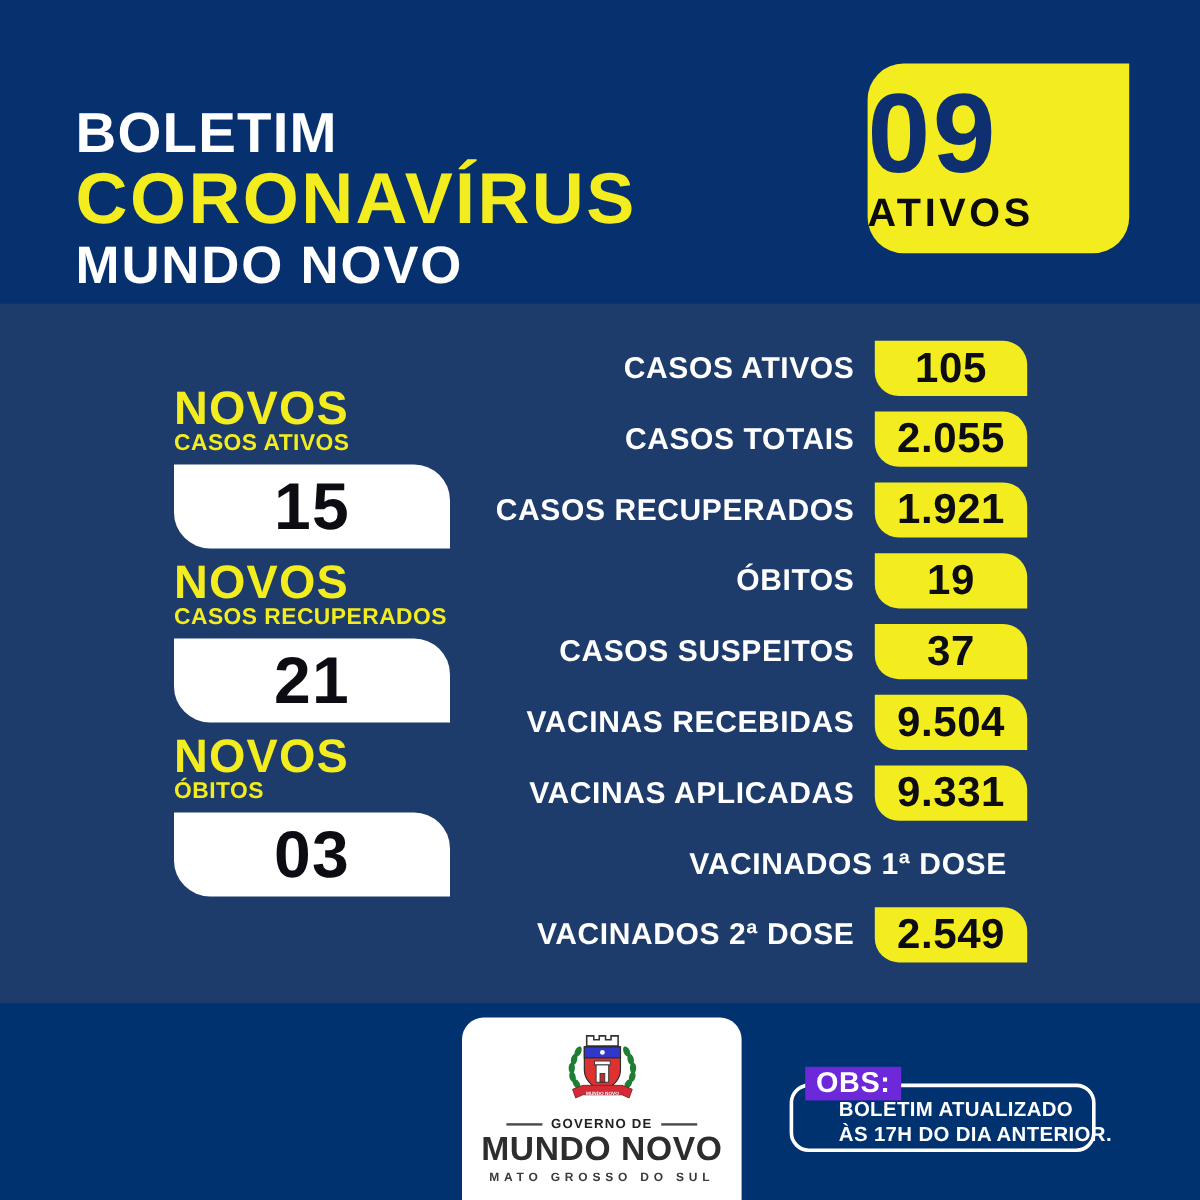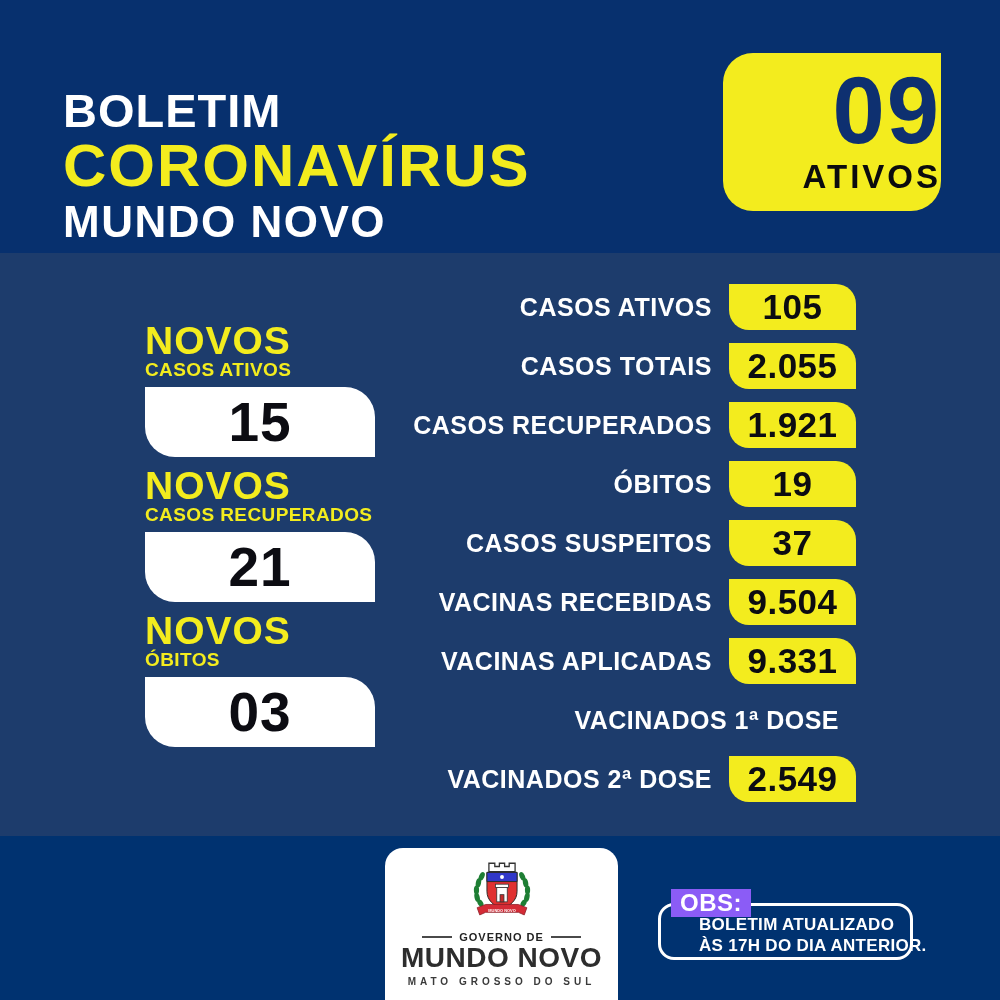--- a/index.html
+++ b/index.html
@@ -16,21 +16,21 @@
   
   .titles { position:absolute; left:63px; top:86px; z-index:2; }
   .t1 { color:#ffffff; font-size:47px; font-weight:800; letter-spacing:1px;   line-height:1.06; }
   .t2 { color:#f3ec1e; font-size:60px; font-weight:800; letter-spacing:2px;   line-height:1.0; }
   .t3 { color:#ffffff; font-size:44px; font-weight:800; letter-spacing:1.5px; line-height:1.0; margin-top:4px; }
 
   
   .date-badge {
     position:absolute; left:723px; top:53px; width:218px; height:158px; z-index:2;
     background:#f3ec1e; border-radius:30px 0 30px 30px;
-    display:flex; flex-direction:column; align-items:flex-end; justify-content:center;
+    display:flex; flex-direction:column; align-items:flex-start; justify-content:center;
   }
   .date-day   { color:#0e3070; font-size:94px; font-weight:800; line-height:0.92; letter-spacing:2px; }
   .date-month { color:#0b0b0e; font-size:33px; font-weight:800; letter-spacing:3px; margin-top:4px; }
 
   
   .new-stats { position:absolute; left:145px; top:322px; width:230px; z-index:2; display:flex; flex-direction:column; }
   .nblock  { margin-bottom:10px; }
   .nprefix { color:#f3ec1e; font-size:39px; font-weight:800; line-height:38px; letter-spacing:1px; }
   .nlabel  { color:#f3ec1e; font-size:19px; font-weight:800; line-height:19px; letter-spacing:0.4px; white-space:nowrap; }
   .nbox {
@@ -62,21 +62,21 @@
   .gov-line .rule { width:30px; height:2px; background:#4a4a4a; }
   .gov-city  { color:#2d2d2d; font-size:28px; font-weight:800; line-height:1; margin-top:1px; letter-spacing:0.5px; }
   .gov-state { color:#3a3a3a; font-size:10px; font-weight:700; letter-spacing:4px; margin-top:4px; }
 
   
   .obs-box {
     position:absolute; left:658px; top:903px; width:255px; height:57px; z-index:2;
     border:3px solid #ffffff; border-radius:16px; box-sizing:border-box;
   }
   .obs-title {
-    position:absolute; top:-17px; left:10px; background:#8b5cf6; padding:0 9px;
+    position:absolute; top:-17px; left:10px; background:#6d28d9; padding:0 9px;
     color:#ffffff; font-size:24px; font-weight:800; letter-spacing:0.5px;
   }
   .obs-text { margin:8px 0 0 38px; color:#ffffff; font-size:17px; font-weight:800;
               line-height:1.25; letter-spacing:0.3px; white-space:nowrap; }
 </style>
 </head>
 <body>
 
 <div class="canvas">
 

